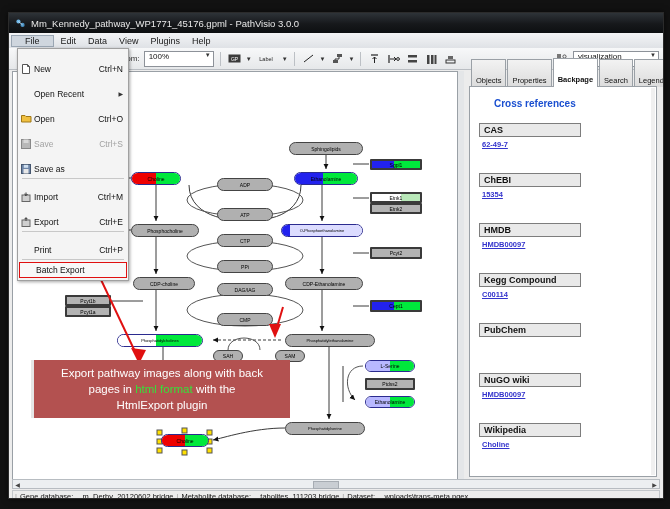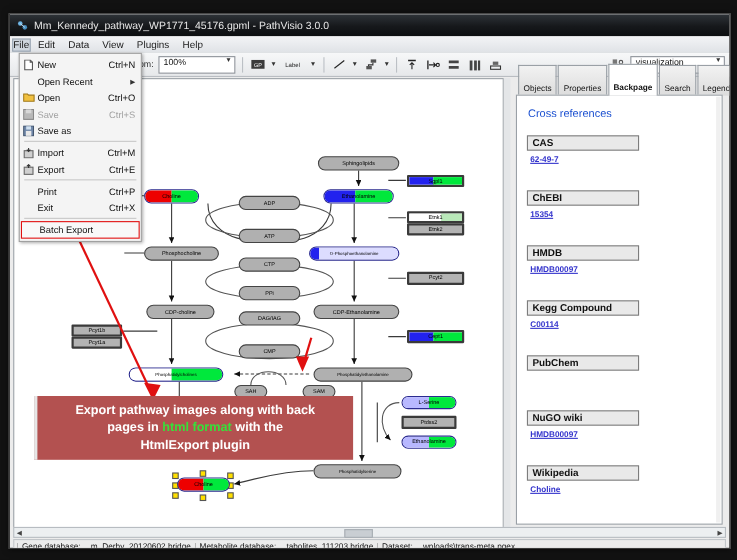--- a/index.html
+++ b/index.html
@@ -14,21 +14,21 @@
             background:linear-gradient(180deg,#2e3338 0%,#16181b 55%,#0d0f11 100%);
             color:#e8e8e8;font-size:9.5px;display:flex;align-items:center;gap:5px;padding:0 6px;
             box-sizing:border-box;}
   .tb-icon{width:11px;height:11px;flex:0 0 auto;}
 
   
   .menubar{position:absolute;left:0;top:20px;width:654px;height:15px;
            background:linear-gradient(180deg,#f3f4f6 0%,#dfe2e6 100%);
            border-bottom:1px solid #b9bdc2;display:flex;align-items:center;font-size:9px;color:#1a1a1a;}
   .menubar .mi{padding:1px 5px;margin-left:2px;}
-  .menubar .mi.active{background:#cfd6de;border:1px solid #9aa6b3;padding:0 0;}
+  .menubar .mi.active{background:#cfd6de;border:1px solid #9aa6b3;padding:0 13px;}
 
   
   .toolbar{position:absolute;left:0;top:35px;width:654px;height:22px;
            background:linear-gradient(180deg,#f7f8f9 0%,#e6e8ea 100%);
            border-bottom:1px solid #b9bdc2;display:flex;align-items:center;gap:4px;padding-left:108px;
            box-sizing:border-box;font-size:8px;color:#222;}
   .tb-lbl{font-size:8px;color:#333;}
   .tb-combo{height:14px;border:1px solid #8d9299;background:#fff;display:flex;align-items:flex-start;
             justify-content:space-between;font-size:8px;padding:0 2px 0 4px;color:#111;}
   .tb-combo .car{font-size:6px;color:#333;}
@@ -44,47 +44,47 @@
   .sidebar{position:absolute;left:456px;top:58px;width:195px;height:408px;background:#ececec;}
 
   
   .tabs{position:absolute;left:6px;top:2px;height:14px;display:flex;align-items:flex-end;font-size:7.5px;}
   .tab{border:1px solid #9aa0a6;border-bottom:none;background:linear-gradient(180deg,#f2f2f2,#dcdcdc);
        padding:16px 4px 1px;color:#111;margin-right:1px;line-height:10px;}
   .tab.sel{background:#fff;font-weight:bold;padding-bottom:2px;position:relative;z-index:3;}
   .sbpanel{position:absolute;left:4px;top:15px;width:186px;height:389px;background:#fff;
            border:1px solid #9aa0a6;overflow:hidden;}
 
-  .xh{position:absolute;left:10px;top:11px;font-size:10px;font-weight:normal;color:#1a4fd0;}
+  .xh{position:absolute;left:24px;top:11px;font-size:10px;font-weight:bold;color:#1a4fd0;}
   .xrow{position:absolute;left:9px;width:102px;}
   .xbox{border:1px solid #7d7d7d;background:#e9e9e9;height:14px;display:flex;align-items:center;
         padding-left:4px;font-size:9px;font-weight:bold;color:#111;box-sizing:border-box;}
   .xval{margin-top:3px;margin-left:3px;font-size:7.5px;font-weight:bold;color:#3333cc;
         text-decoration:underline;}
   .xval.plain{color:#111;text-decoration:none;margin-top:36px;}
 
   
   .sb-scroll{position:absolute;right:1px;top:1px;width:4px;height:387px;background:#f0f0f0;}
 
   
   .menu{position:absolute;left:8px;top:35px;width:110px;background:#f4f4f4;
         border:1px solid #a0a0a0;box-shadow:1px 1px 3px rgba(0,0,0,.35);z-index:40;padding:2px 0;}
-  .mrow{height:15px;display:flex;align-items:center;font-size:8.5px;color:#111;position:relative;}
+  .mrow{height:15px;display:flex;align-items:center;font-size:8.5px;color:#111;position:relative;margin-top:10px;}
   .mrow .mico{width:16px;display:flex;align-items:center;justify-content:center;}
   .mrow .mtxt{flex:1;}
   .mrow .mkey{padding-right:5px;color:#111;}
   .mrow.dim .mtxt,.mrow.dim .mkey{color:#a2a2a2;}
   .mrow .sub{position:absolute;right:5px;font-size:6px;color:#333;}
   .msep{height:1px;background:#c8c8c8;margin:2px 4px;}
   .mrow.hl{border:1px solid #e01010;margin:0 1px;height:14px;background:#f8f8f8;}
 
   
-  .callout{position:absolute;left:18px;top:288px;width:290px;height:58px;background:#b35150;
+  .callout{position:absolute;left:18px;top:288px;width:259px;height:58px;background:#b35150;
            border-left:3px solid #e6e6e6;display:flex;align-items:center;justify-content:center;
-           text-align:center;color:#fff;font-size:11.5px;font-weight:bold;line-height:16px;z-index:30;
+           text-align:center;color:#fff;font-size:11.5px;font-weight:normal;line-height:16px;z-index:30;
            box-sizing:border-box;padding:12px 6px;}
   .callout .g{color:#37e03a;}
 
   
   .hscroll{position:absolute;left:3px;top:466px;width:648px;height:10px;
            background:#eceff1;border:1px solid #b7bcc1;box-sizing:border-box;display:flex;align-items:center;}
   .hs-arrow{width:9px;height:8px;font-size:6px;color:#444;display:flex;align-items:center;justify-content:center;}
   .hs-thumb{position:absolute;left:300px;top:1px;width:24px;height:6px;background:#c9ced3;border:1px solid #a7adb3;}
   .statusbar{position:absolute;left:3px;top:477px;width:648px;height:12px;background:#ececec;
              border:1px solid #c2c6ca;box-sizing:border-box;display:flex;align-items:center;
@@ -510,25 +510,20 @@
             </span>
             <span class="mtxt">Export</span>
             <span class="mkey">Ctrl+E</span>
           </div>
           <div class="msep"></div>
           <div class="mrow">
             <span class="mico"></span>
             <span class="mtxt">Print</span>
             <span class="mkey">Ctrl+P</span>
           </div>
-          <div class="mrow">
-            <span class="mico"></span>
-            <span class="mtxt">Exit</span>
-            <span class="mkey">Ctrl+X</span>
-          </div>
           <div class="msep"></div>
           <div class="mrow hl">
             <span class="mico"></span>
             <span class="mtxt">Batch Export</span>
             <span class="mkey"></span>
           </div>
         </div>
   </div>
 
   <div class="hscroll">

